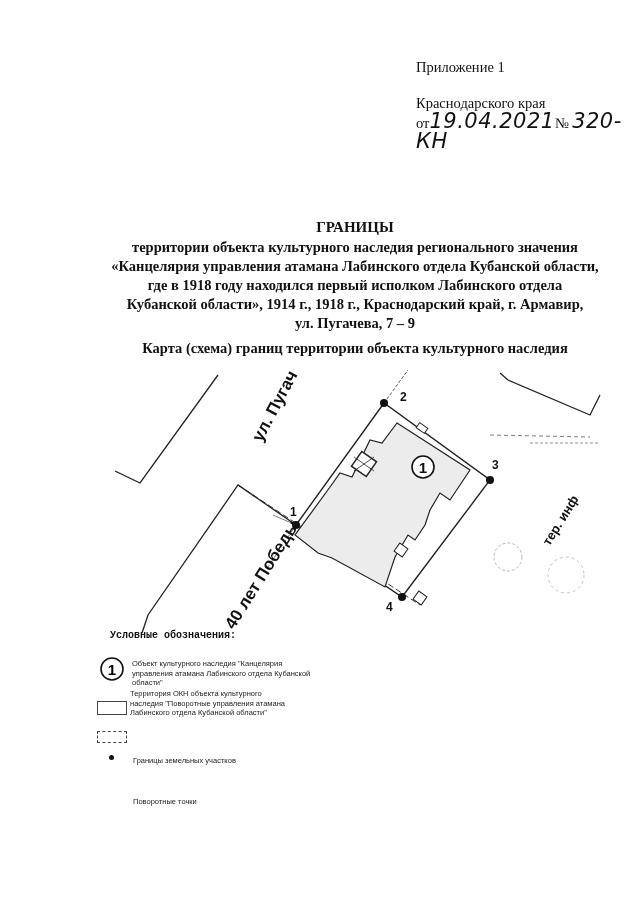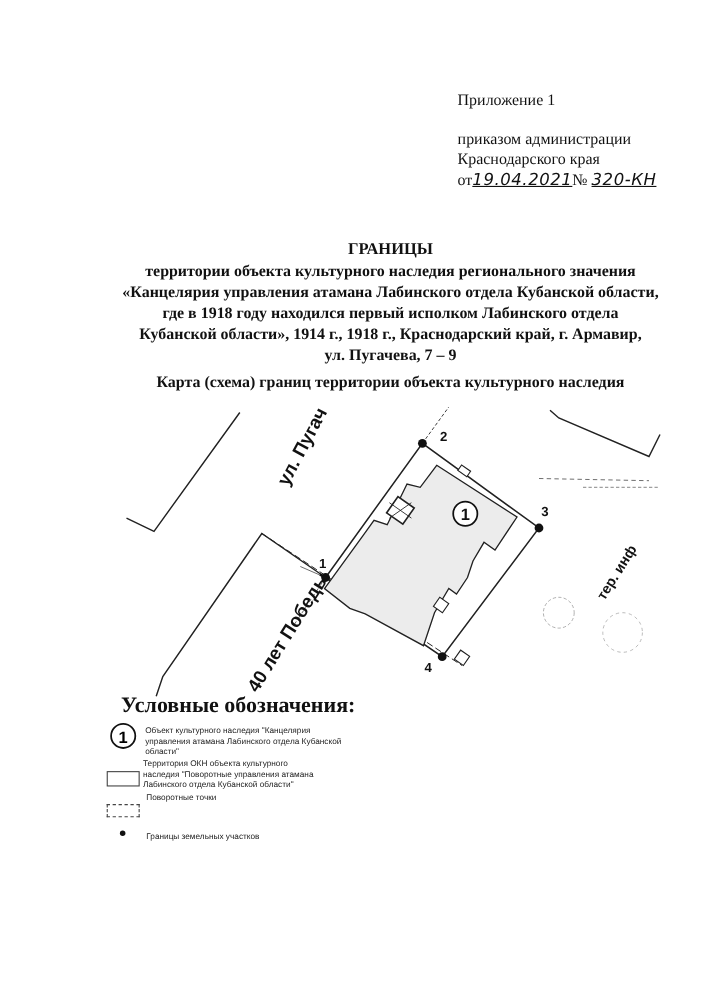--- a/index.html
+++ b/index.html
@@ -1,41 +1,40 @@
 <!DOCTYPE html>
 <html><head>
 <meta charset="utf-8">
 <style>
   html, body { margin:0; padding:0; background:#ffffff; }
   body { width:639px; height:905px; position:relative; overflow:hidden;
          font-family:"Liberation Serif", serif; color:#111; }
   .abs { position:absolute; }
-  .approval { left:416px; top:58px; font-size:14.5px; line-height:18px;margin-top:24px; }
+  .approval { left:416px; top:58px; font-size:14.5px; line-height:18px; }
   .approval .gap { height:18px; }
-  .approval .hand { font-family:"DejaVu Sans", sans-serif; font-style:italic; font-size:15px;
-                    text-decoration:underline; letter-spacing:0.5px; }
+  .approval .hand { font-family:"DejaVu Sans", sans-serif; font-style:italic; font-size:21px;
+                    letter-spacing:0.5px; }
   .title-block { left:60px; width:590px; top:218px; text-align:center; font-weight:bold;
                  font-size:14.5px; line-height:19px; }
   .title-block .heading { font-size:15px; margin-bottom:1px; }
   .map-caption { left:60px; width:590px; top:340px; text-align:center; font-weight:bold; font-size:14.5px; }
   .map { left:90px; top:365px; width:520px; height:270px; }
   .map-label { position:absolute; font-family:"Liberation Sans", sans-serif; font-weight:bold; color:#111;
                white-space:nowrap; transform-origin:left bottom; }
   .pt-label { position:absolute; font-family:"Liberation Sans", sans-serif; font-weight:bold; font-size:12px; }
-  .legend-title { left:110px; top:630px; font-family:Liberation Serif, serif; font-weight:bold; font-size:20px; }
+  .legend-title { left:110px; top:630px; font-family:Liberation Mono, monospace; font-weight:bold; font-size:10px; }
   .legend-item { position:absolute; font-family:"Liberation Sans", sans-serif; font-size:7.5px; line-height:9.5px; color:#222; }
   .legend-swatch { position:absolute; border:1px solid #444; background:#fff; }
 </style>
 </head>
 <body>
 
 <div class="abs approval">
   <div>Приложение 1</div>
   <div class="gap"></div>
-  <div>приказом администрации</div>
   <div>Краснодарского края</div>
   <div>
     <span>от</span><span class="hand">19.04.2021</span><span>№</span>&nbsp;<span class="hand">320-КН</span>
   </div>
 </div>
 
 <div class="abs title-block">
   <div class="heading">ГРАНИЦЫ</div>
   <div>территории объекта культурного наследия регионального значения</div>
   <div>«Канцелярия управления атамана Лабинского отдела Кубанской области,</div>
@@ -107,13 +106,13 @@
 </div>
 <div class="legend-item" style="left:132px;top:659px;width:180px;">Объект культурного наследия "Канцелярия управления атамана Лабинского отдела Кубанской области"</div>
 
 <div class="legend-swatch" style="left:97px;top:701px;width:28px;height:12px;"></div>
 <div class="legend-item" style="left:130px;top:689px;width:160px;">Территория ОКН объекта культурного наследия "Поворотные управления атамана Лабинского отдела Кубанской области"</div>
 
 <div class="legend-swatch" style="left:97px;top:731px;width:28px;height:10px;border-style:dashed;"></div>
 <div class="legend-item" style="left:133px;top:756px;width:180px;">Границы земельных участков</div>
 
 <div class="abs" style="left:109px;top:755px;width:5px;height:5px;border-radius:50%;background:#111;"></div>
-<div class="legend-item" style="left:133px;top:720px;width:180px;">Поворотные точки</div>
+<div class="legend-item" style="left:133px;top:797px;width:180px;">Поворотные точки</div>
 
 </body></html>

